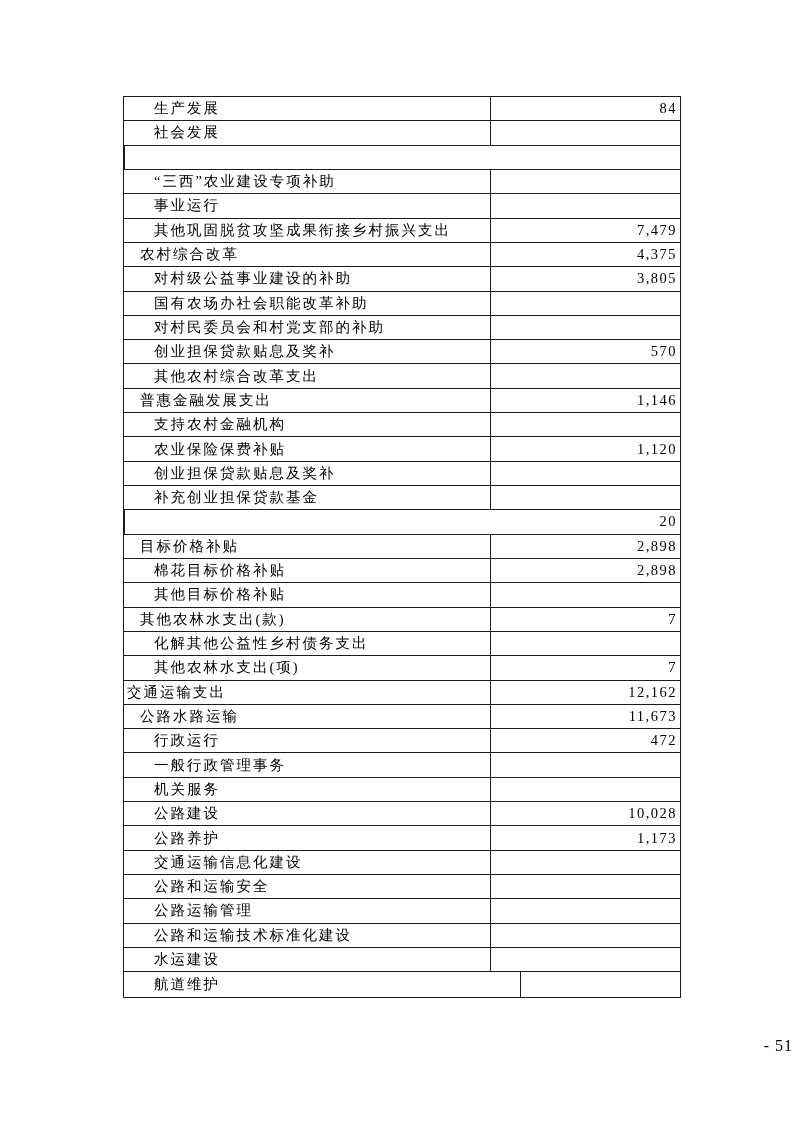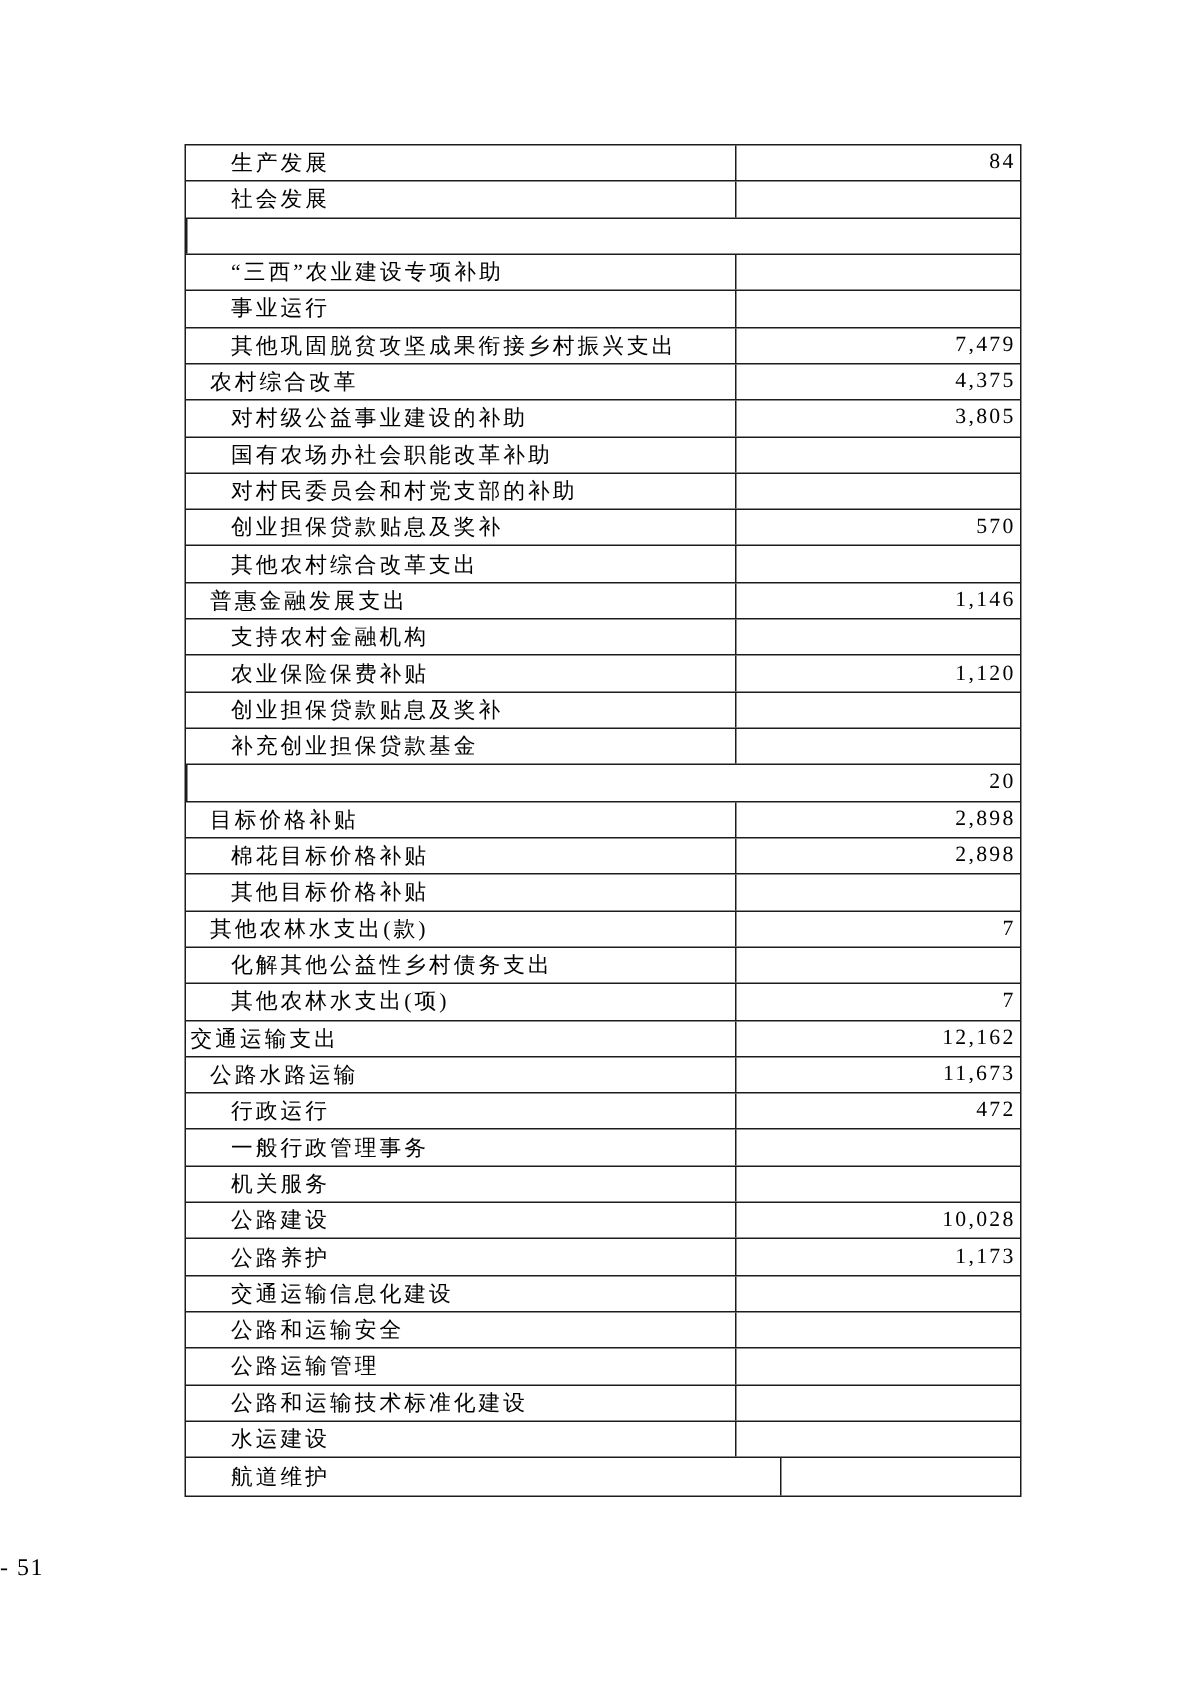--- a/index.html
+++ b/index.html
@@ -50,21 +50,21 @@
     padding-left: 15px;
   }
   .indent-0 { padding-left: 3px; }
   .indent-1 { padding-left: 16px; }
   .indent-2 { padding-left: 30px; }
   .page-number {
     position: absolute;
     left: 0;
     right: 0;
     top: 1037px;
-    text-align: left;
+    text-align: right;
     font-size: 16px;
     letter-spacing: 1px;
   }
 </style>
 </head>
 <body>
 
 <div class="page">
   <div class="budget-table" id="budget-table">
       <div class="row">

